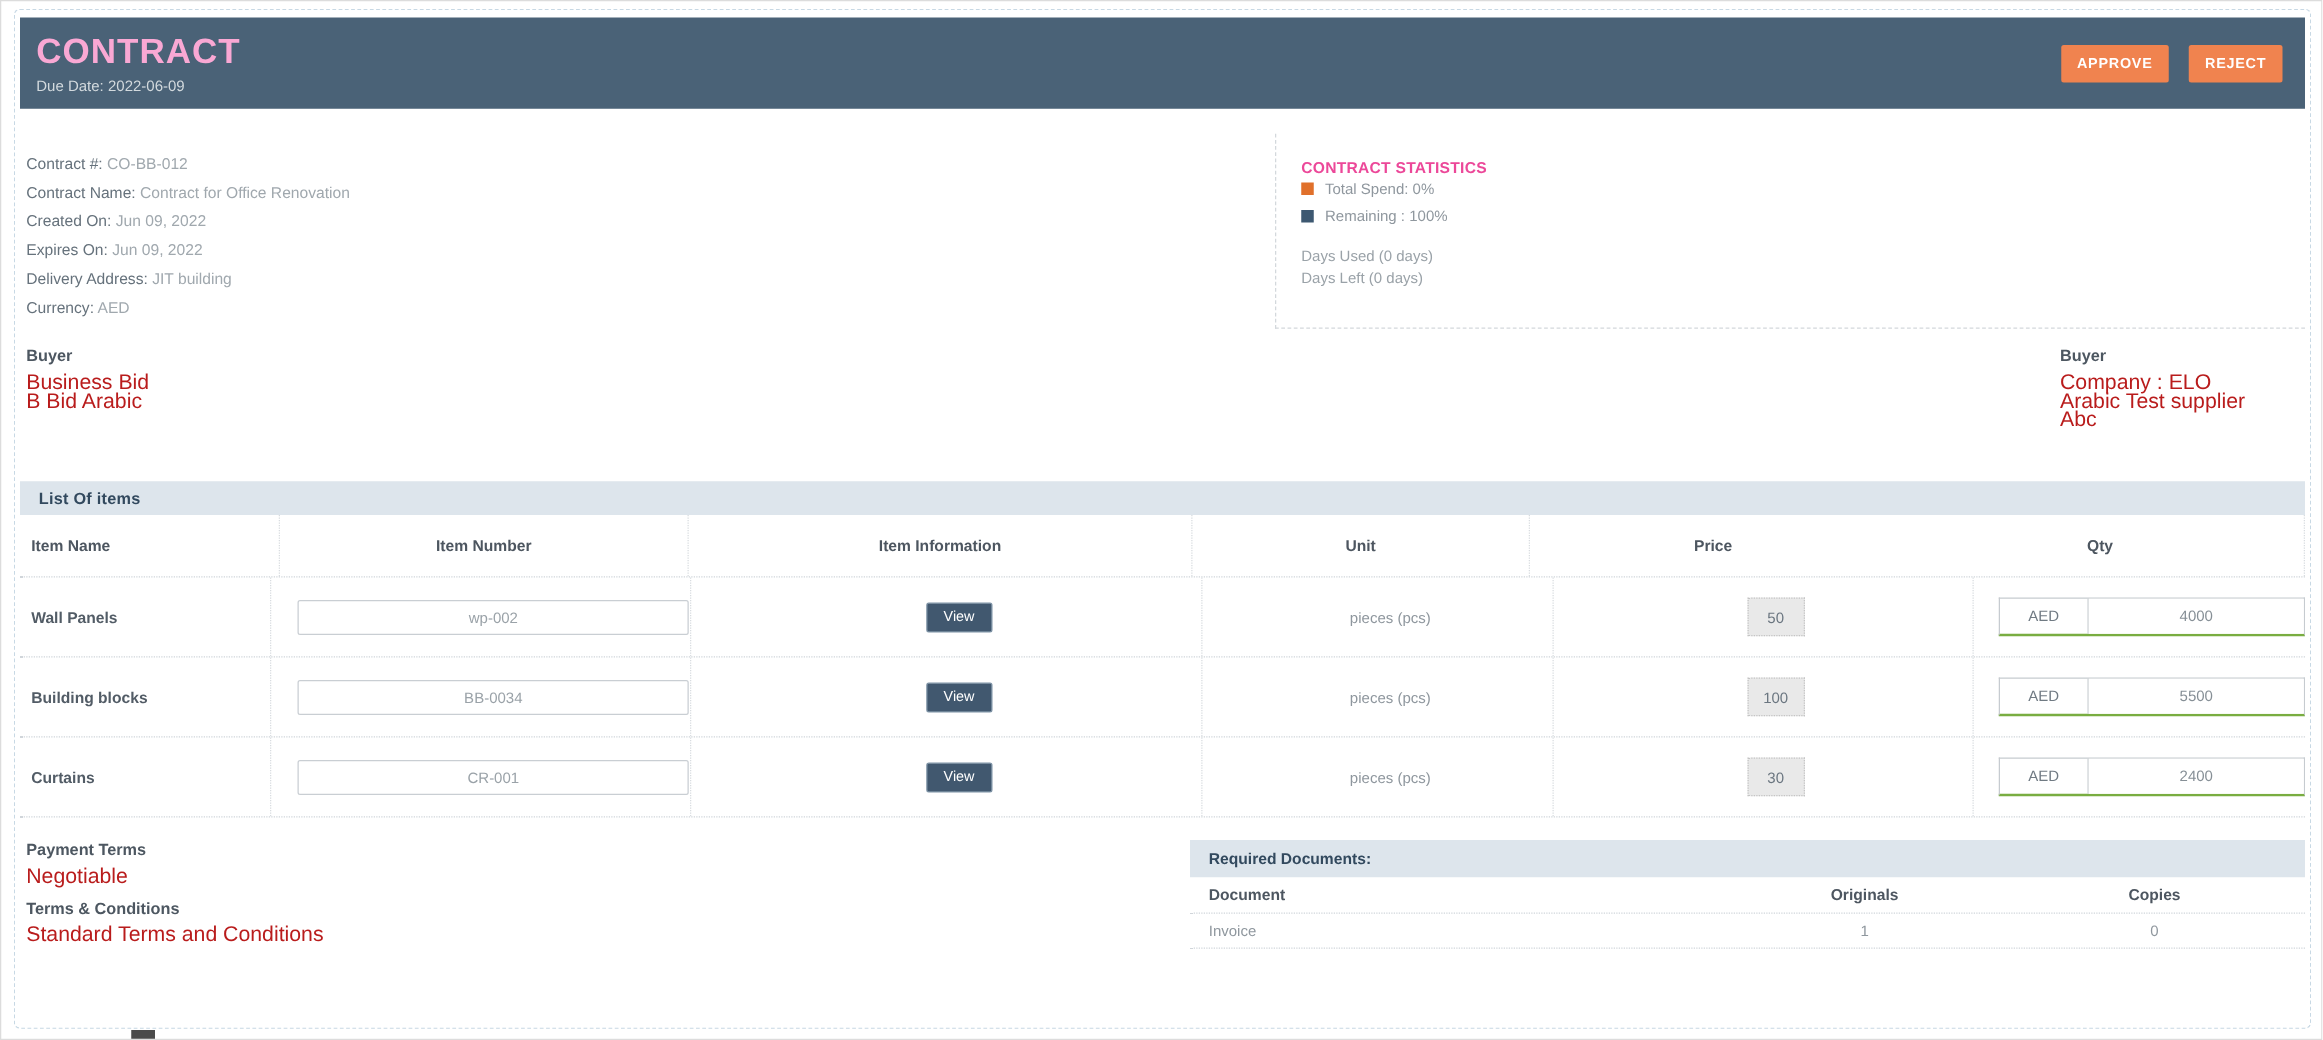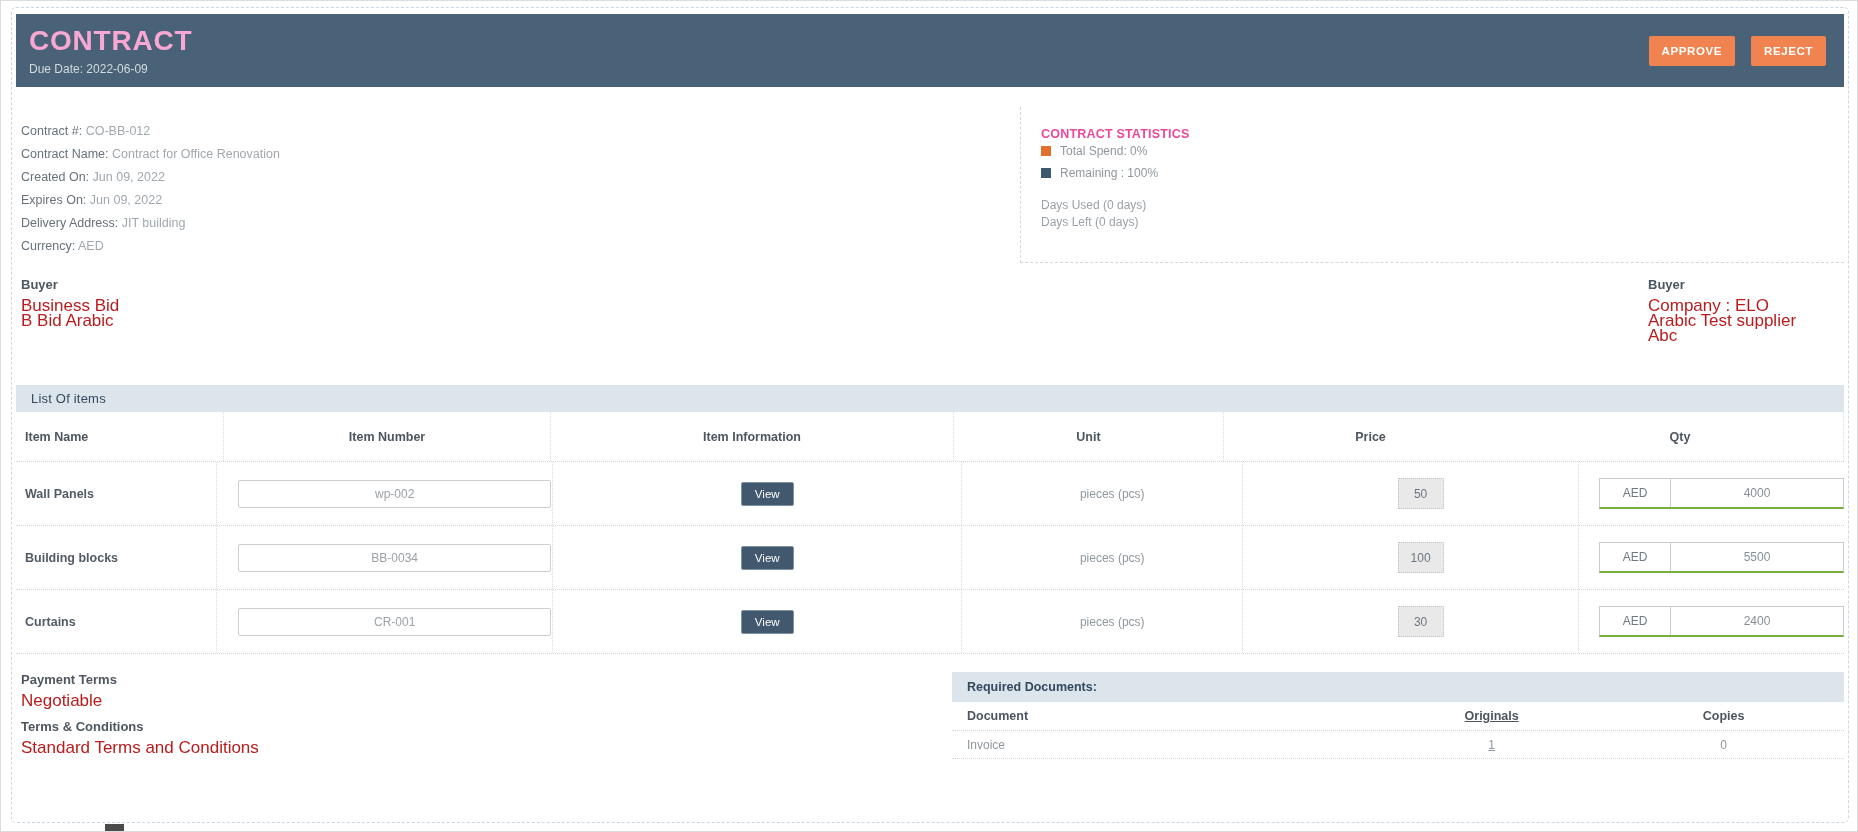--- a/index.html
+++ b/index.html
@@ -37,21 +37,21 @@
   .mini-line { font-size:17px; color:#b91c1c; line-height:15px; }
   .vendor { width:196px; }
 
   
   .rowC { margin-top:26px; padding-left:5px; }
   .rowC .mini-line { margin-top:4px; }
 
   
   .items-panel { margin-top:42px; }
   .panel-bar { height:27px; background:#dde5ec; display:flex; align-items:center; padding-left:15px; }
-  .panel-bar-title { font-size:13px; font-weight:400; color:#32495e; letter-spacing:0.2px; }
+  .panel-bar-title { font-size:13px; font-weight:700; color:#32495e; letter-spacing:0.2px; }
   .itable-header { display:flex; height:50px; align-items:center; border-bottom:1px dotted #d0d5da; }
   .itable-row { display:flex; height:64px; align-items:center; border-bottom:1px dotted #d0d5da;gap:20px; }
   .c1{width:208px; padding-left:9px;} .c2{width:327px;} .c3{width:403px;} .c4{width:270px;} .c5{width:327px;} .c6{flex:1;}
   .cell { height:100%; display:flex; align-items:center; border-right:1px dotted #d8dce0; }
   .c2,.c3,.c4,.c5,.c6 { justify-content:center; }
   .c6 { border-right:none; }
   .hcell { font-size:12.5px; color:#4d5660; font-weight:600; }
   .item-name { font-size:12.5px; font-weight:700; color:#525c66; }
   .unit-txt { font-size:12px; color:#8f979e; }
   .num-input { width:313px; height:28px; border:1px solid #c9ced3; border-radius:2px; text-align:center; font-size:12px; color:#9aa2a8; font-family:inherit; background:#fff; }
@@ -63,21 +63,21 @@
 
   
   .rowE { display:flex; margin-top:18px; }
   .terms { flex:1; padding-left:5px; }
   .terms .block + .block { margin-top:11px; }
   .docs-panel { width:892px; }
   .docs-bar { height:30px; background:#dde5ec; display:flex; align-items:center; padding-left:15px; }
   .docs-bar-title { font-size:12.5px; font-weight:700; color:#32495e; }
   .docs-hrow { display:flex; height:29px; align-items:center; border-bottom:1px dotted #d0d5da; background:#fff; }
   .docs-row { display:flex; height:28px; align-items:center; border-bottom:1px dotted #d0d5da; }
-  .d1{width:48%; padding-left:15px;} .d2{width:25%; justify-content:center; display:flex;text-decoration:underline;} .d3{flex:1; text-align:center; justify-content:center; display:flex;}
+  .d1{width:48%; padding-left:15px;} .d2{width:25%; justify-content:center; display:flex;} .d3{flex:1; text-align:center; justify-content:center; display:flex;}
   .docs-hrow .hcell{ font-size:12.5px; }
   .docs-cell { font-size:12px; color:#8f979e; }
 
   .scroll-stub { position:absolute; left:104px; bottom:0; width:19px; height:7px; background:#4b4b4b; }
 </style>
 </head>
 <body>
 
 <div class="viewport">
   <div class="frame">

